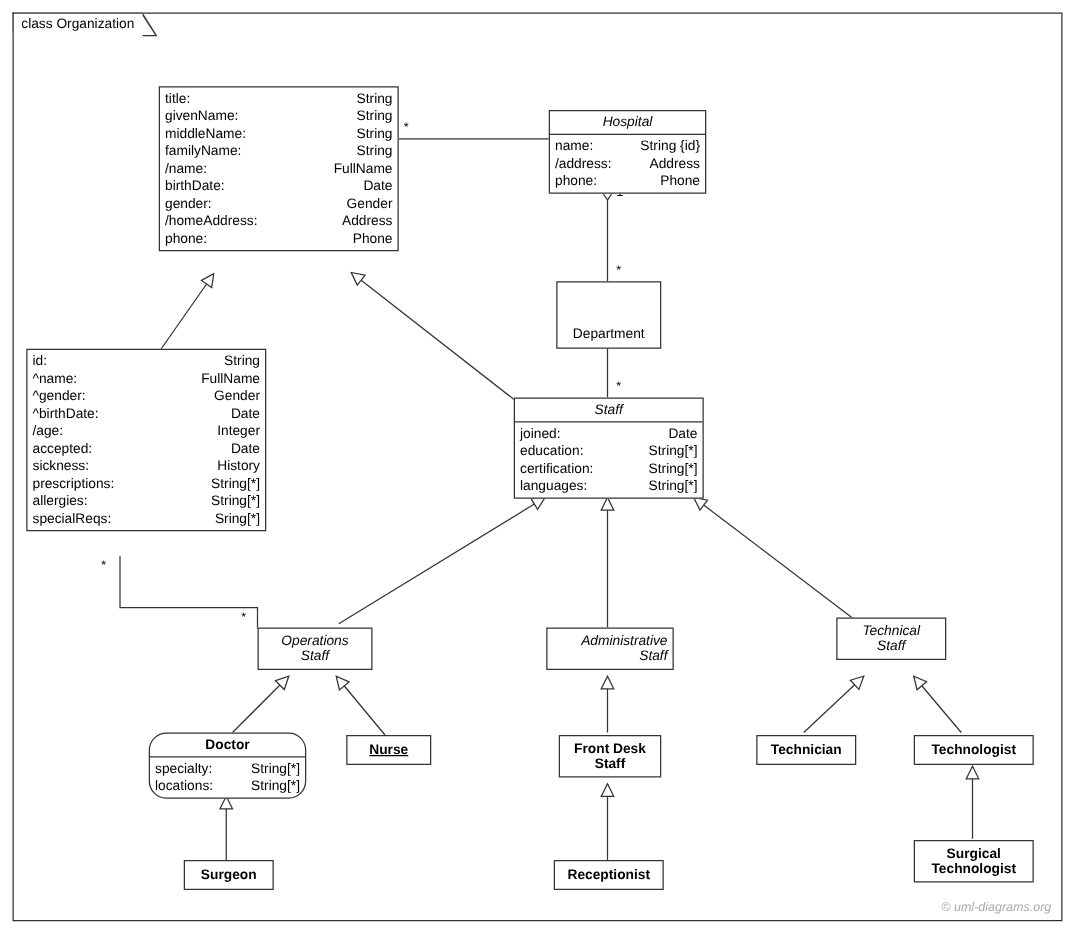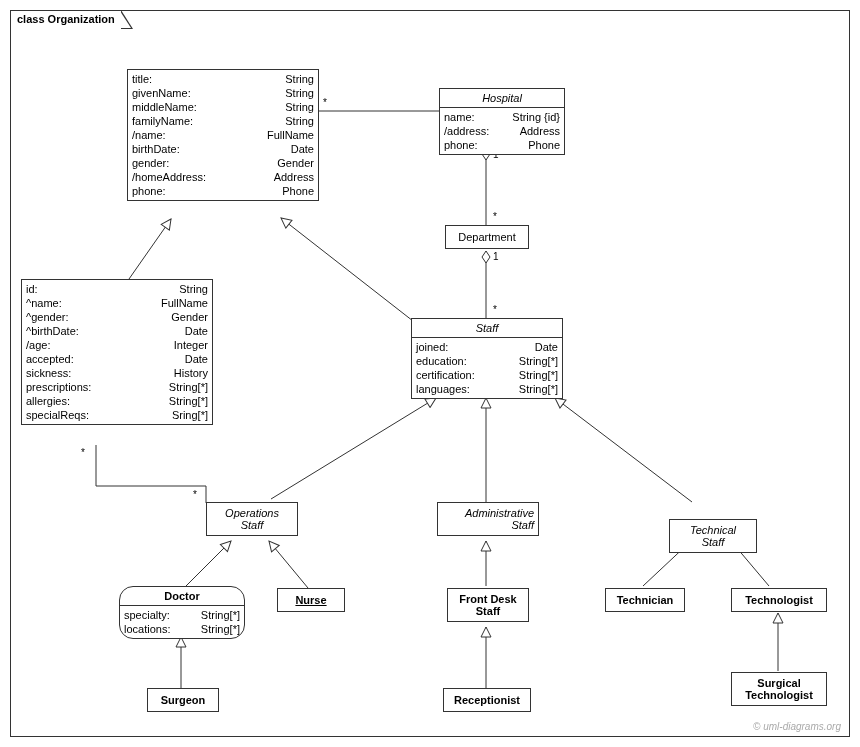--- a/index.html
+++ b/index.html
@@ -18,21 +18,21 @@
   }
   .frame-tab {
     position: absolute;
     top: -1px;
     left: -1px;
     border: 1px solid #333;
     border-right: none;
     border-bottom: none;
     padding: 2px 6px;
     background: #fff;
-    font-weight: bold;
+    font-weight: normal;
   }
   .frame-tab::after {
     content: "";
     position: absolute;
     top: -1px;
     right: -12px;
     width: 0;
     height: 0;
     border-top: 19px solid transparent;
     border-left: 12px solid #333;
@@ -53,21 +53,21 @@
     border: 1px solid #333;
     background: #fff;
     z-index: 10;
   }
   .box-title {
     border-bottom: 1px solid #333;
     padding: 3px 4px;
     text-align: center;
     font-style: italic;
   }
-  .box-title.normal { font-style: normal; font-weight: normal; }
+  .box-title.normal { font-style: normal; font-weight: normal; margin-top: 30px; }
   .box-title.bold { font-weight: bold; font-style: normal; }
   .box-body {
     padding: 2px 4px;
   }
   .attr-row {
     display: flex;
     justify-content: space-between;
     line-height: 14px;
   }
   .attr-row span:first-child { padding-right: 12px; }
@@ -290,21 +290,21 @@
     </div>
   </div>
 
   <div class="box" style="left:426px;top:491px;width:100px;">
     <div class="box-title" style="border-bottom:none;padding:4px;text-align:right;">
       <span>Administrative</span><br>
       <span>Staff</span>
     </div>
   </div>
 
-  <div class="box" style="left:658px;top:508px;width:86px;">
+  <div class="box" style="left:658px;top:483px;width:86px;">
     <div class="box-title" style="border-bottom:none;padding:4px;">
       <span>Technical</span><br>
       <span>Staff</span>
     </div>
   </div>
 
   <div class="box" style="left:108px;top:575px;width:124px;border-radius:14px;">
     <div class="box-title bold">Doctor</div>
     <div class="box-body">
         <div class="attr-row">

